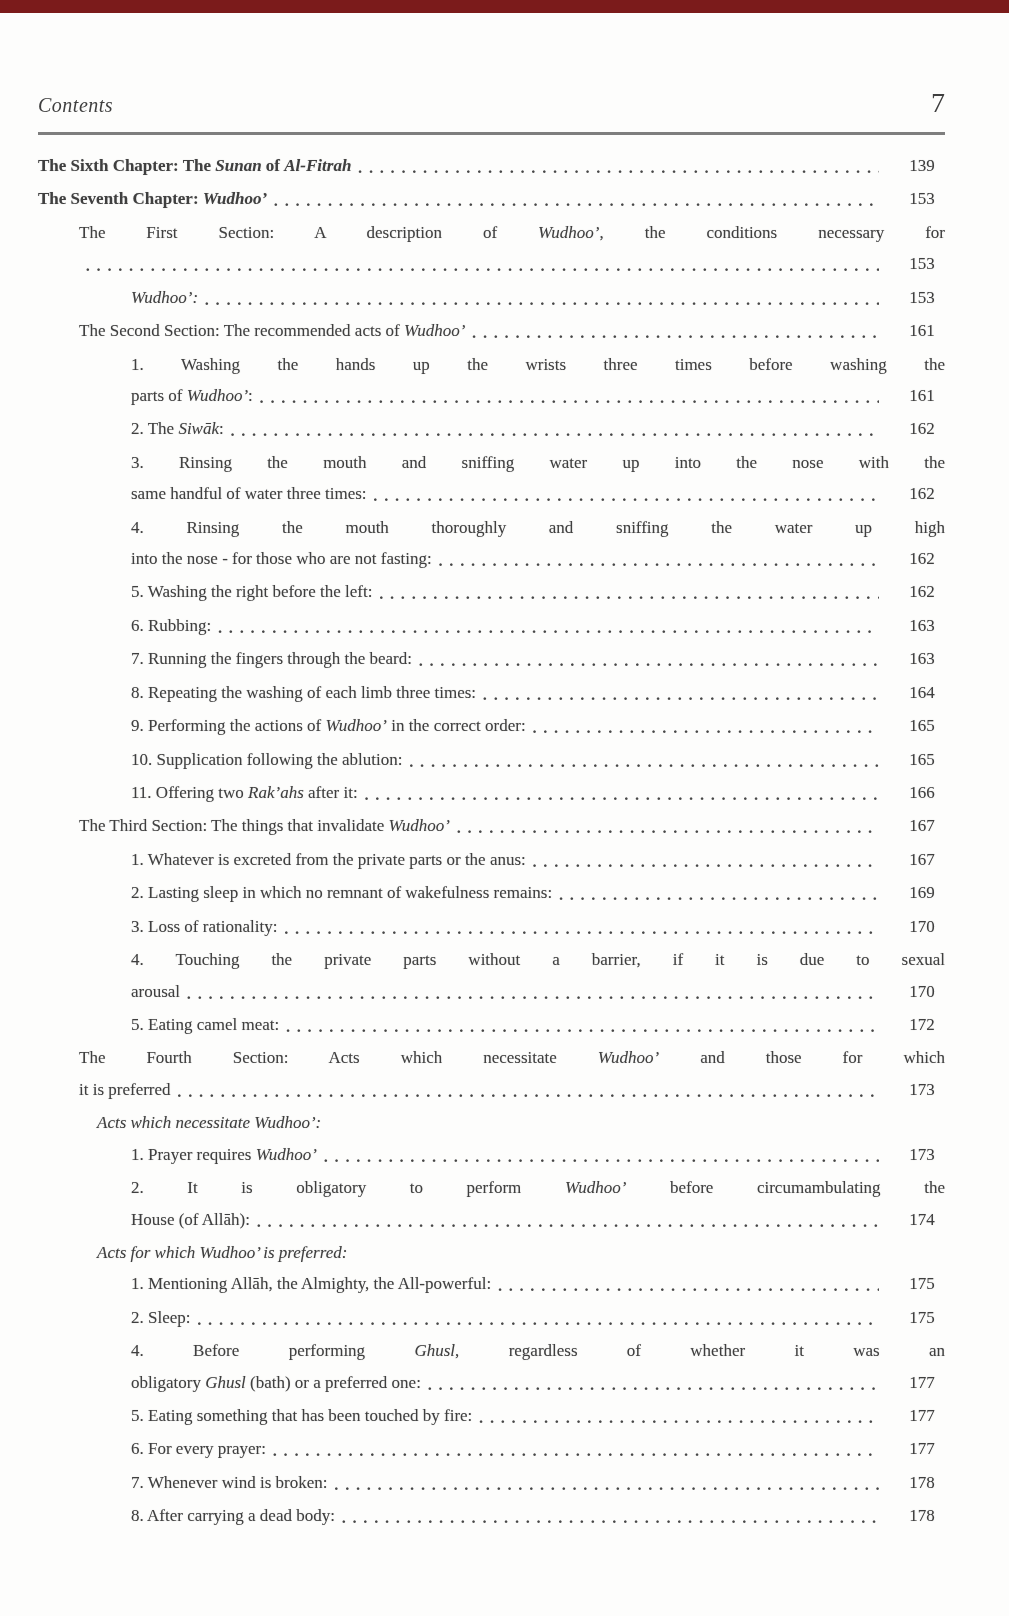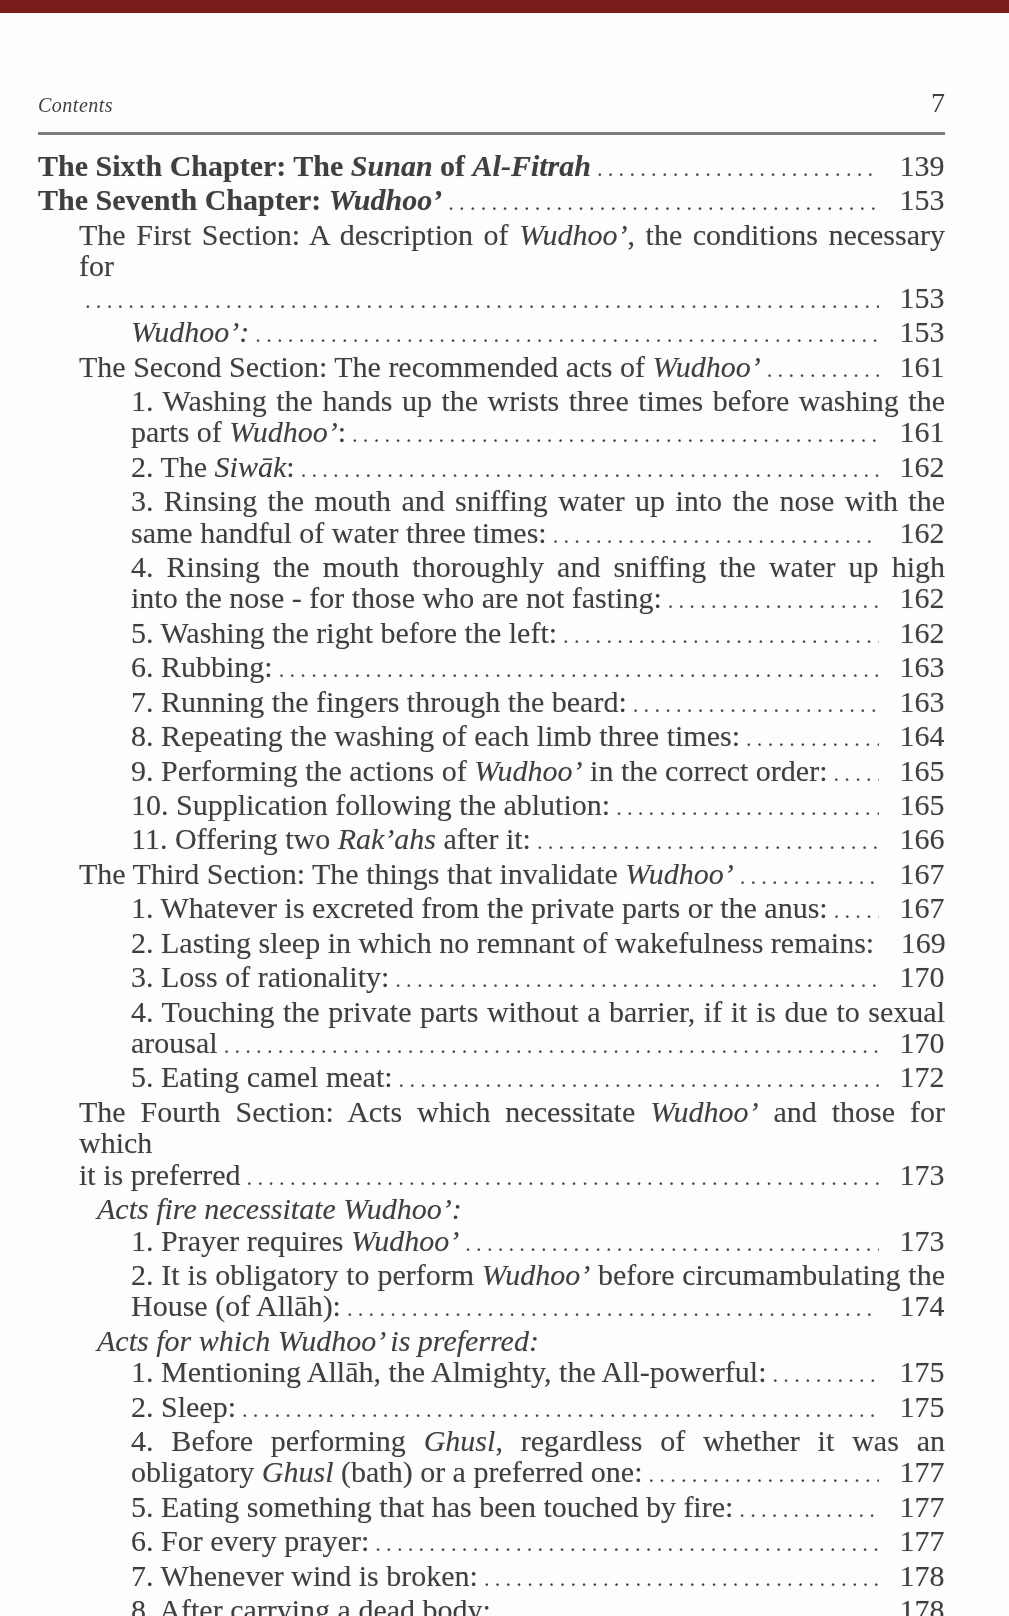--- a/index.html
+++ b/index.html
@@ -9,21 +9,21 @@
     font-family:"Liberation Serif", serif;
     color:#3f3f3f;
   }
   .topbar{position:absolute;top:0;left:0;width:1009px;height:13px;}
   .sheet{padding:86px 64px 0 38px;}
   .pagehead{display:flex;justify-content:space-between;align-items:baseline;line-height:34px;}
   .pagehead .title{font-style:italic;font-size:20px;letter-spacing:0.5px;}
   .pagehead .folio{font-size:28px;}
   .rule{height:3px;background:#7e7e7e;margin-top:10px;border:none;}
   .toc{margin-top:15px;}
-  .entry{font-size:30px;line-height:31.42px;text-shadow:0 0 1px rgba(90,90,90,.35);}
+  .entry{font-size:17px;line-height:31.42px;text-shadow:0 0 1px rgba(90,90,90,.35);}
   .entry.l0{margin-left:0;font-weight:bold;}
   .entry.l1{margin-left:41px;}
   .entry.l1i{margin-left:59px;font-style:italic;}
   .entry.l2{margin-left:93px;}
   .line.wrap{text-align:justify;text-align-last:justify;}
   .lastline{display:flex;}
   .lastline .txt{white-space:nowrap;flex:none;}
   .dots{
     flex:1;overflow:hidden;white-space:nowrap;
     margin-left:6px;margin-right:20px;
@@ -209,21 +209,21 @@
       <div class="entry l1">
         <div class="line wrap">The Fourth Section: Acts which necessitate <i>Wudhoo’</i> and those for which</div>
         <div class="lastline">
           <span class="txt">it is preferred</span>
           <span class="dots"></span>
           <span class="pg">173</span>
         </div>
       </div>
       <div class="entry l1i">
         <div class="lastline">
-          <span class="txt">Acts fire necessitate Wudhoo’:</span>
+          <span class="txt">Acts which necessitate Wudhoo’:</span>
         </div>
       </div>
       <div class="entry l2">
         <div class="lastline">
           <span class="txt">1. Prayer requires <i>Wudhoo’</i></span>
           <span class="dots"></span>
           <span class="pg">173</span>
         </div>
       </div>
       <div class="entry l2">

